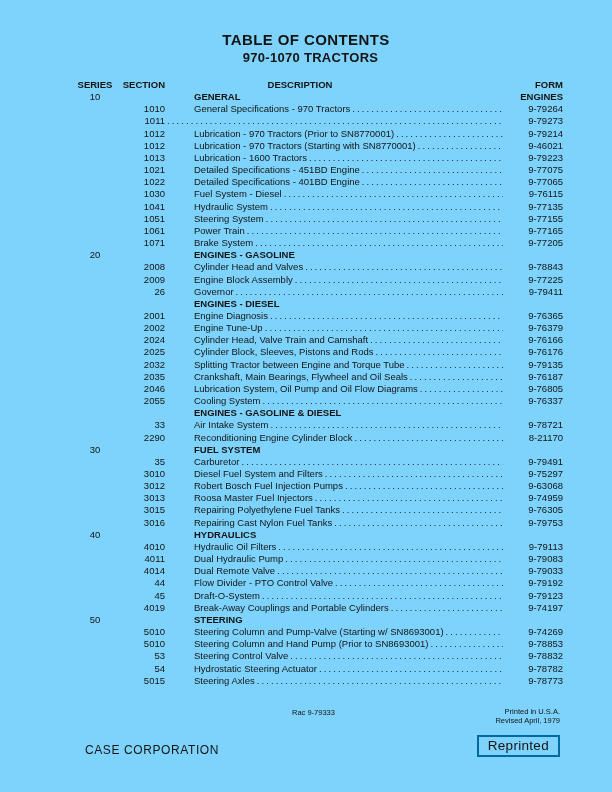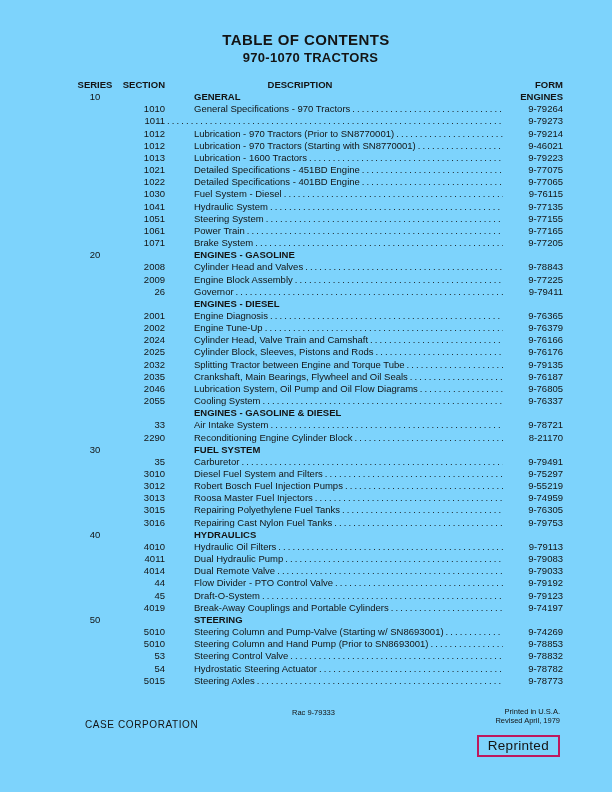--- a/index.html
+++ b/index.html
@@ -35,30 +35,30 @@
     white-space:nowrap;
   }
   .c-form { width:57px; text-align:right; flex:none; }
   .bold { font-weight:bold; }
 
   .footer-rac {
     position:absolute; top:708px; left:0; right:0;
     text-align:center; font-size:7.5px;padding-left:15px;
   }
   .footer-company {
-    position:absolute; top:719px; left:85px;
-    font-size:10px; letter-spacing:0.6px;
+    position:absolute; top:743px; left:85px;
+    font-size:12px; letter-spacing:0.6px;
   }
   .footer-right {
     position:absolute; top:707px; right:52px;
     text-align:right; font-size:7.5px; line-height:9px;
   }
   .stamp {
     position:absolute; top:735px; right:52px;
-    border:2px solid #be185d;
+    border:2px solid #0369a1;
     padding:1px 9px 2px 9px;
     font-size:13.5px;
     letter-spacing:0.3px;
   }
 </style>
 </head>
 <body>
 
 <div class="page">
 
@@ -328,21 +328,21 @@
     <span class="c-desc">Diesel Fuel System and Filters</span>
     <span class="c-leader">........................................................................................................................................................................................................</span>
     <span class="c-form">9-75297</span>
   </div>
 
   <div class="row">
     <span class="c-series"></span>
     <span class="c-section">3012</span>
     <span class="c-desc">Robert Bosch Fuel Injection Pumps</span>
     <span class="c-leader">........................................................................................................................................................................................................</span>
-    <span class="c-form">9-55219</span>
+    <span class="c-form">9-63068</span>
   </div>
 
   <div class="row">
     <span class="c-series"></span>
     <span class="c-section">3013</span>
     <span class="c-desc">Roosa Master Fuel Injectors</span>
     <span class="c-leader">........................................................................................................................................................................................................</span>
     <span class="c-form">9-74959</span>
   </div>
 

